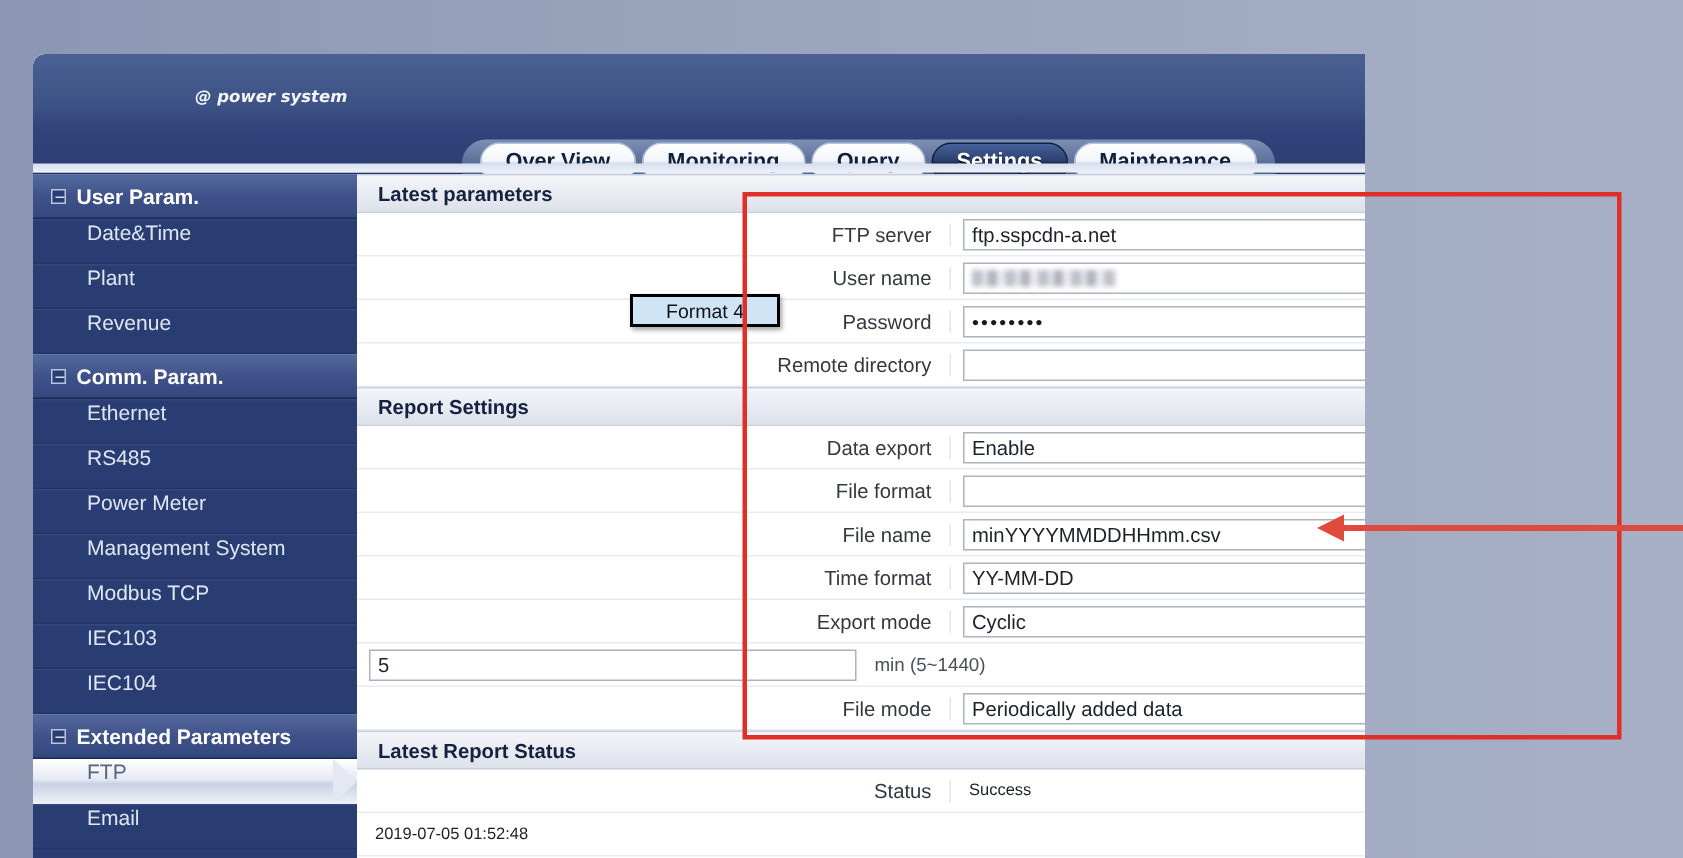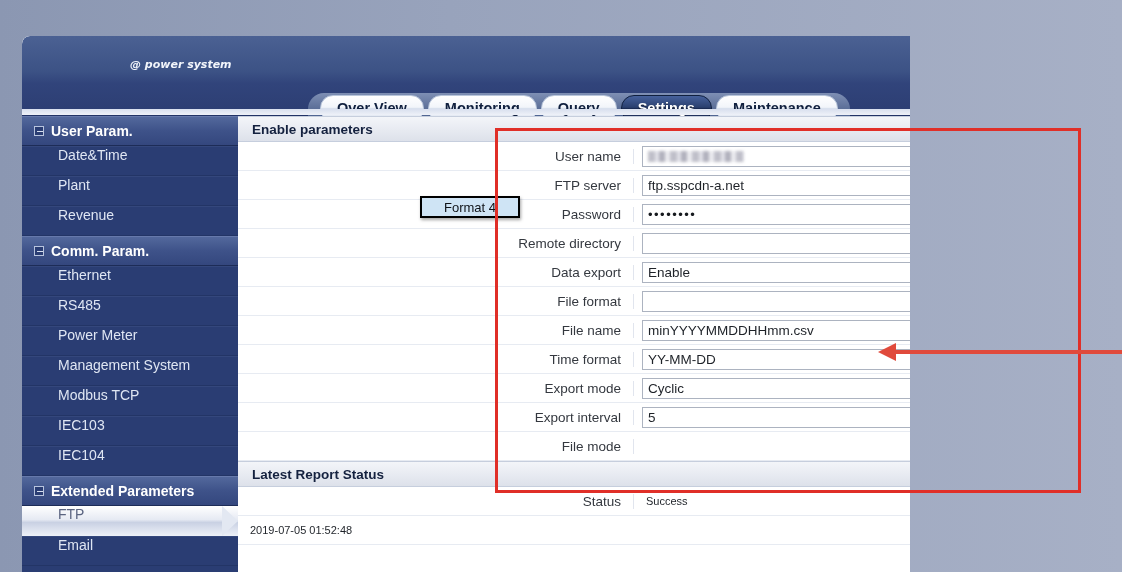--- a/index.html
+++ b/index.html
@@ -342,45 +342,46 @@
           </div>
           <div class="nav-item selected">
             <span>FTP</span>
             <span class="arrowtip"></span>
           </div>
           <div class="nav-item">
             <span>Email</span>
           </div>
         </div>
       <div id="main">
-          <div class="section-head">Enable parameters</div>
+          <div class="section-head">Latest parameters</div>
+          <div class="frow">
+            <div class="flabel">FTP server</div>
+            <div class="fctrl">
+              <div class="fld"><span>ftp.sspcdn-a.net</span></div>
+            </div>
+          </div>
           <div class="frow">
             <div class="flabel">User name</div>
             <div class="fctrl">
               <div class="fld"><span class="redacted"></span></div>
             </div>
           </div>
           <div class="frow">
-            <div class="flabel">FTP server</div>
-            <div class="fctrl">
-              <div class="fld"><span>ftp.sspcdn-a.net</span></div>
-            </div>
-          </div>
-          <div class="frow">
             <div class="flabel">Password</div>
             <div class="fctrl">
               <div class="fld"><span class="dots">••••••••</span></div>
             </div>
           </div>
           <div class="frow">
             <div class="flabel">Remote directory</div>
             <div class="fctrl">
               <div class="fld"><span></span></div>
             </div>
           </div>
+          <div class="section-head">Report Settings</div>
           <div class="frow">
             <div class="flabel">Data export</div>
             <div class="fctrl">
               <div class="sel"><span>Enable</span><span class="caret"></span></div>
             </div>
           </div>
           <div class="frow">
             <div class="flabel">File format</div>
             <div class="fctrl">
               <div class="sel"><span></span><span class="caret"></span></div>
@@ -398,28 +399,30 @@
               <div class="sel"><span>YY-MM-DD</span><span class="caret"></span></div>
             </div>
           </div>
           <div class="frow">
             <div class="flabel">Export mode</div>
             <div class="fctrl">
               <div class="sel"><span>Cyclic</span><span class="caret"></span></div>
             </div>
           </div>
           <div class="frow">
-            <div class="flabel">Export interval</div>
             <div class="fctrl">
               <div class="fld"><span>5</span></div>
               <span class="unit">min (5~1440)</span>
             </div>
           </div>
           <div class="frow">
             <div class="flabel">File mode</div>
+            <div class="fctrl">
+              <div class="sel"><span>Periodically added data</span><span class="caret"></span></div>
+            </div>
           </div>
           <div class="section-head">Latest Report Status</div>
           <div class="frow">
             <div class="flabel">Status</div>
             <div class="fctrl">
               <div class="val">Success</div>
             </div>
           </div>
           <div class="frow">
             <div class="fctrl">

